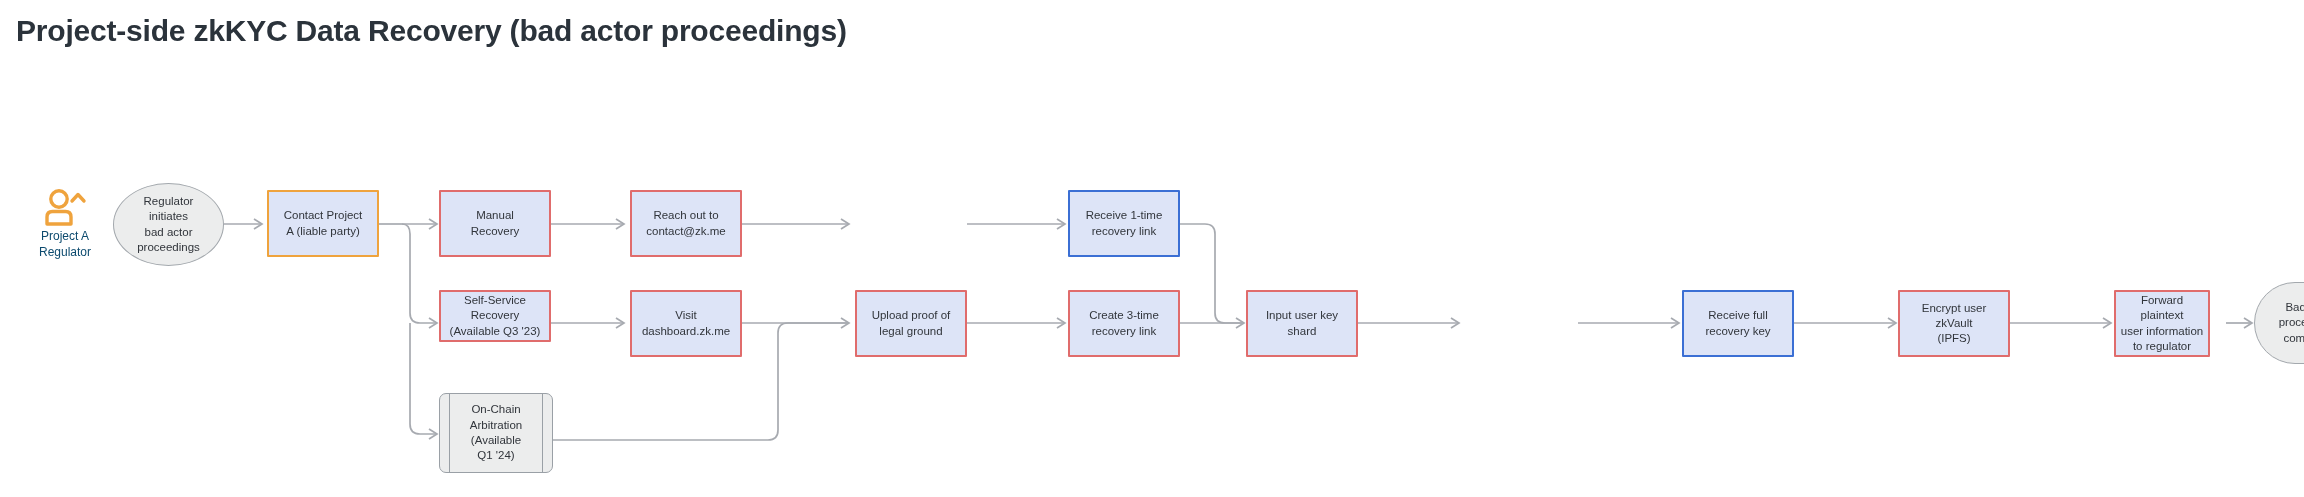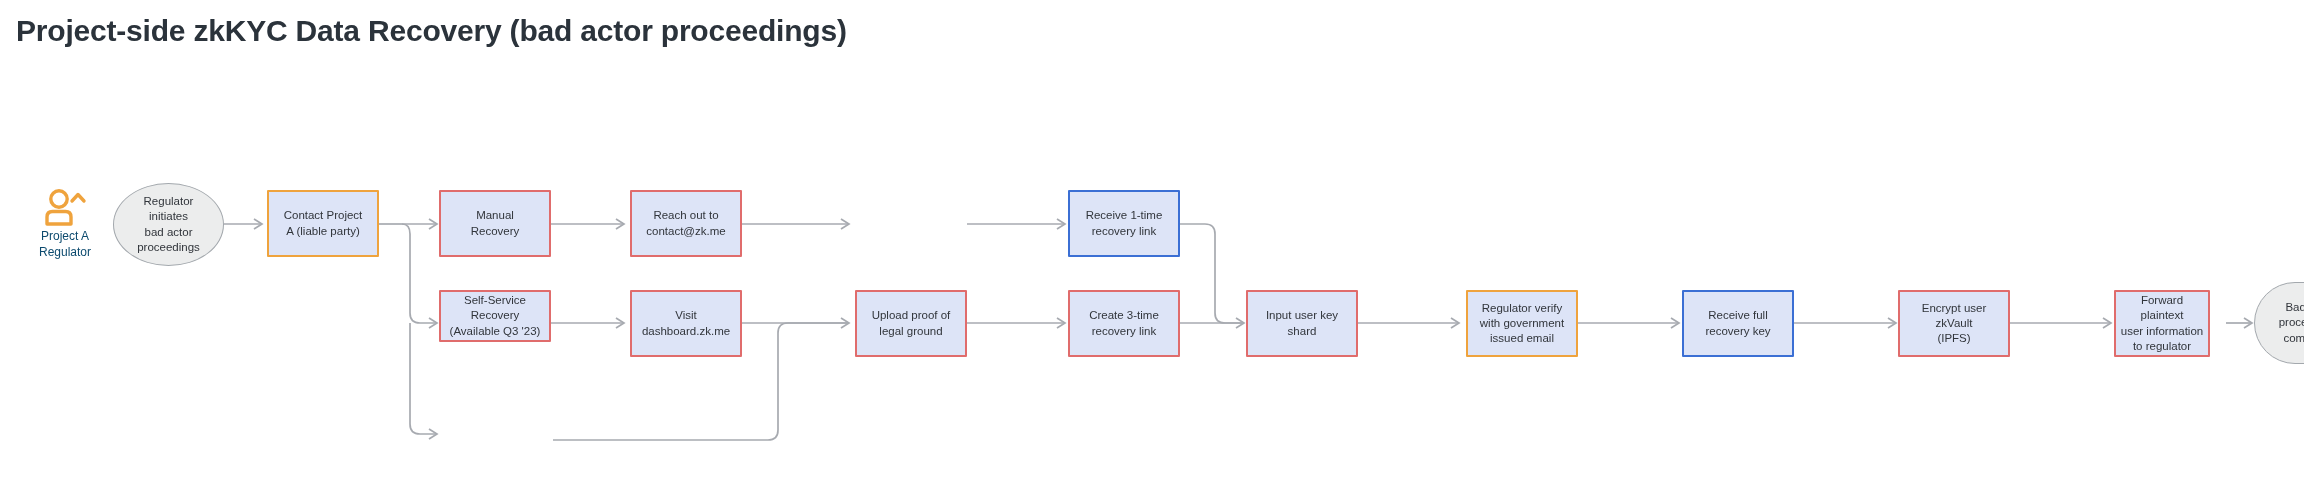--- a/index.html
+++ b/index.html
@@ -204,30 +204,35 @@
 Recovery
 (Available Q3 '23)</div>
   <div class="node fill-blue bd-red" style="left:630px; top:290px; width:112px; height:67px;">Visit
 dashboard.zk.me</div>
   <div class="node fill-blue bd-red" style="left:855px; top:290px; width:112px; height:67px;">Upload proof of
 legal ground</div>
   <div class="node fill-blue bd-red" style="left:1068px; top:290px; width:112px; height:67px;">Create 3-time
 recovery link</div>
   <div class="node fill-blue bd-red" style="left:1246px; top:290px; width:112px; height:67px;">Input user key
 shard</div>
-  <div class="node fill-blue bd-orange" style="left:1466px; top:290px; width:112px; height:67px;">Regulator verify
-with government
-issued email</div>
   <div class="node fill-blue bd-red" style="left:1898px; top:290px; width:112px; height:67px;">Encrypt user
 zkVault
 (IPFS)</div>
   <div class="node fill-blue bd-blue" style="left:1682px; top:290px; width:112px; height:67px;">Receive full
 recovery key</div>
   <div class="node fill-blue bd-red" style="left:2114px; top:290px; width:96px; height:67px;">Forward plaintext
 user information
 to regulator</div>
 
   <div class="ellipse stadium" style="left:2254px; top:282px; width:112px; height:82px;">Bad actor
 proceedings
 completed</div>
 
+  <div class="subproc" style="left:439px; top:393px; width:114px; height:80px;">
+    <span class="bar l"></span>
+    <span class="bar r"></span>
+    <span class="lbl">On-Chain
+Arbitration
+(Available
+Q1 '24)</span>
+  </div>
 
 </div>
 
 </body></html>

